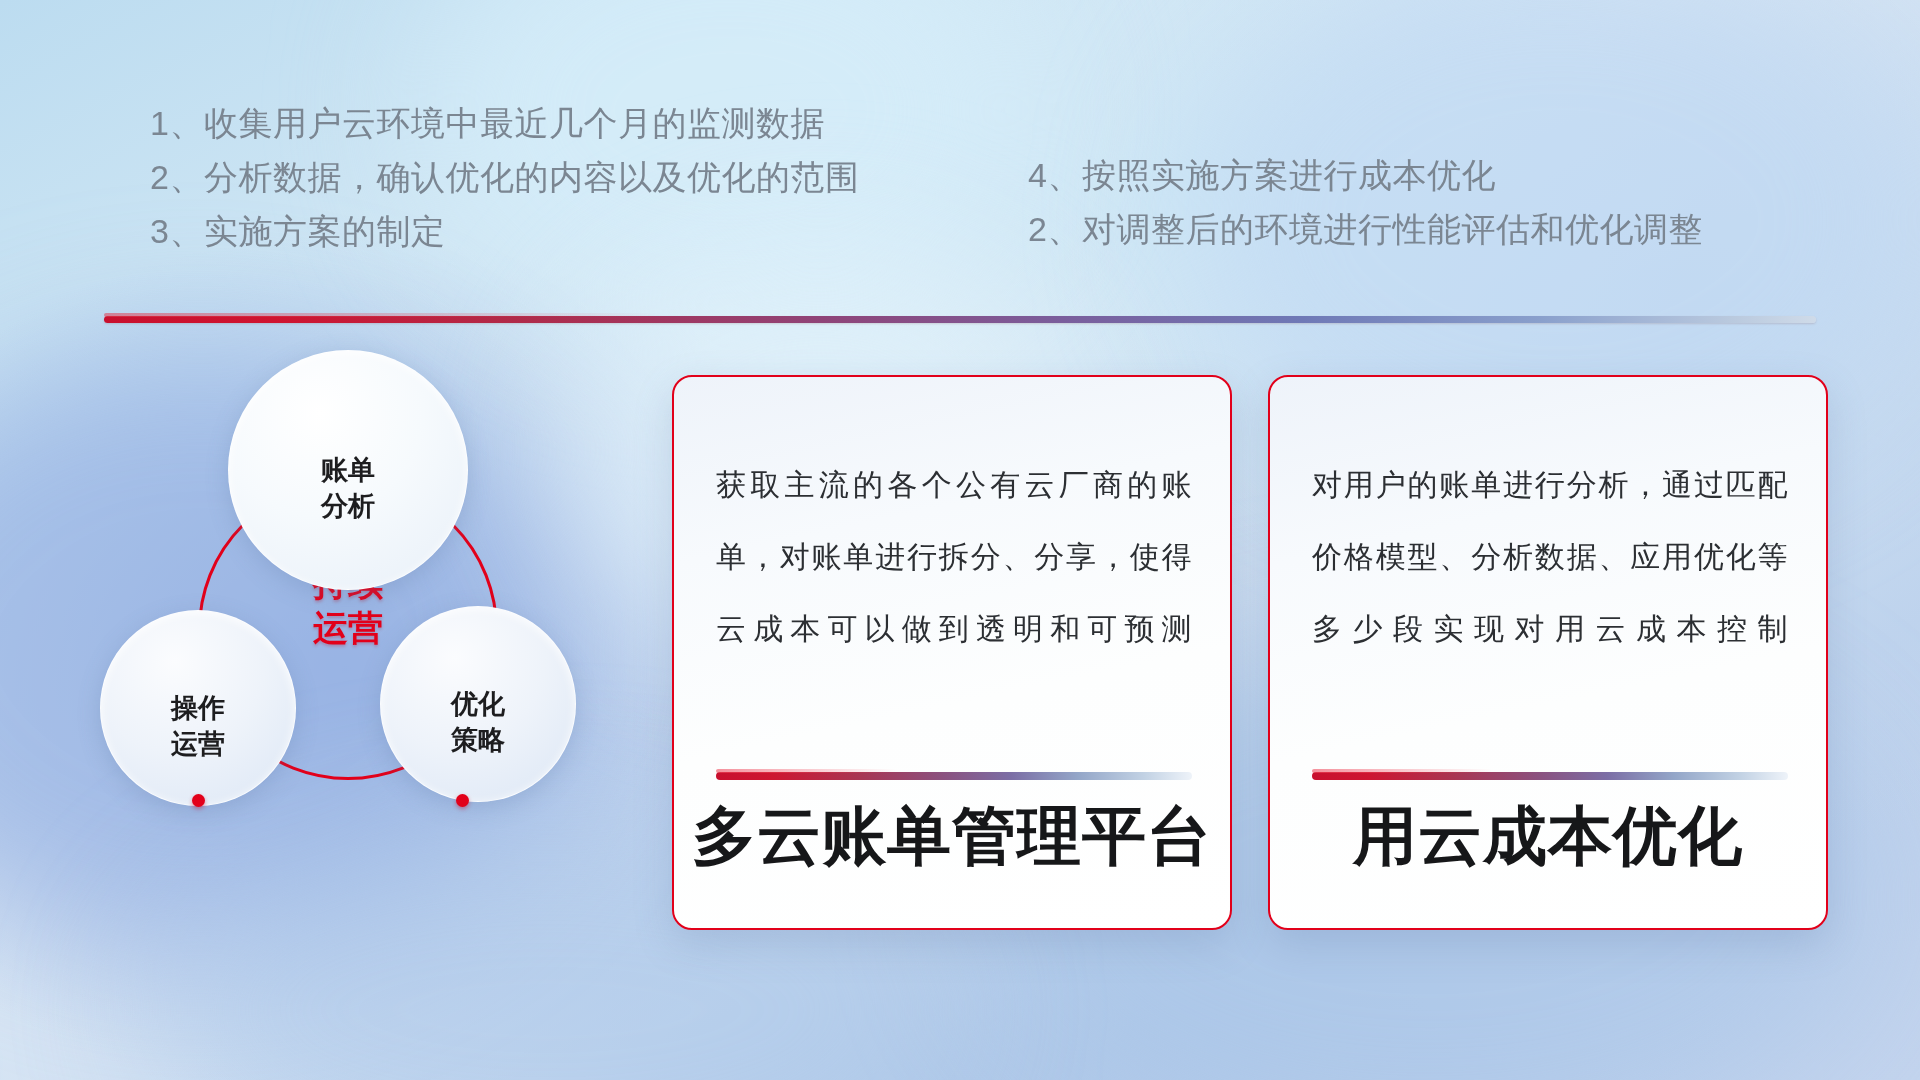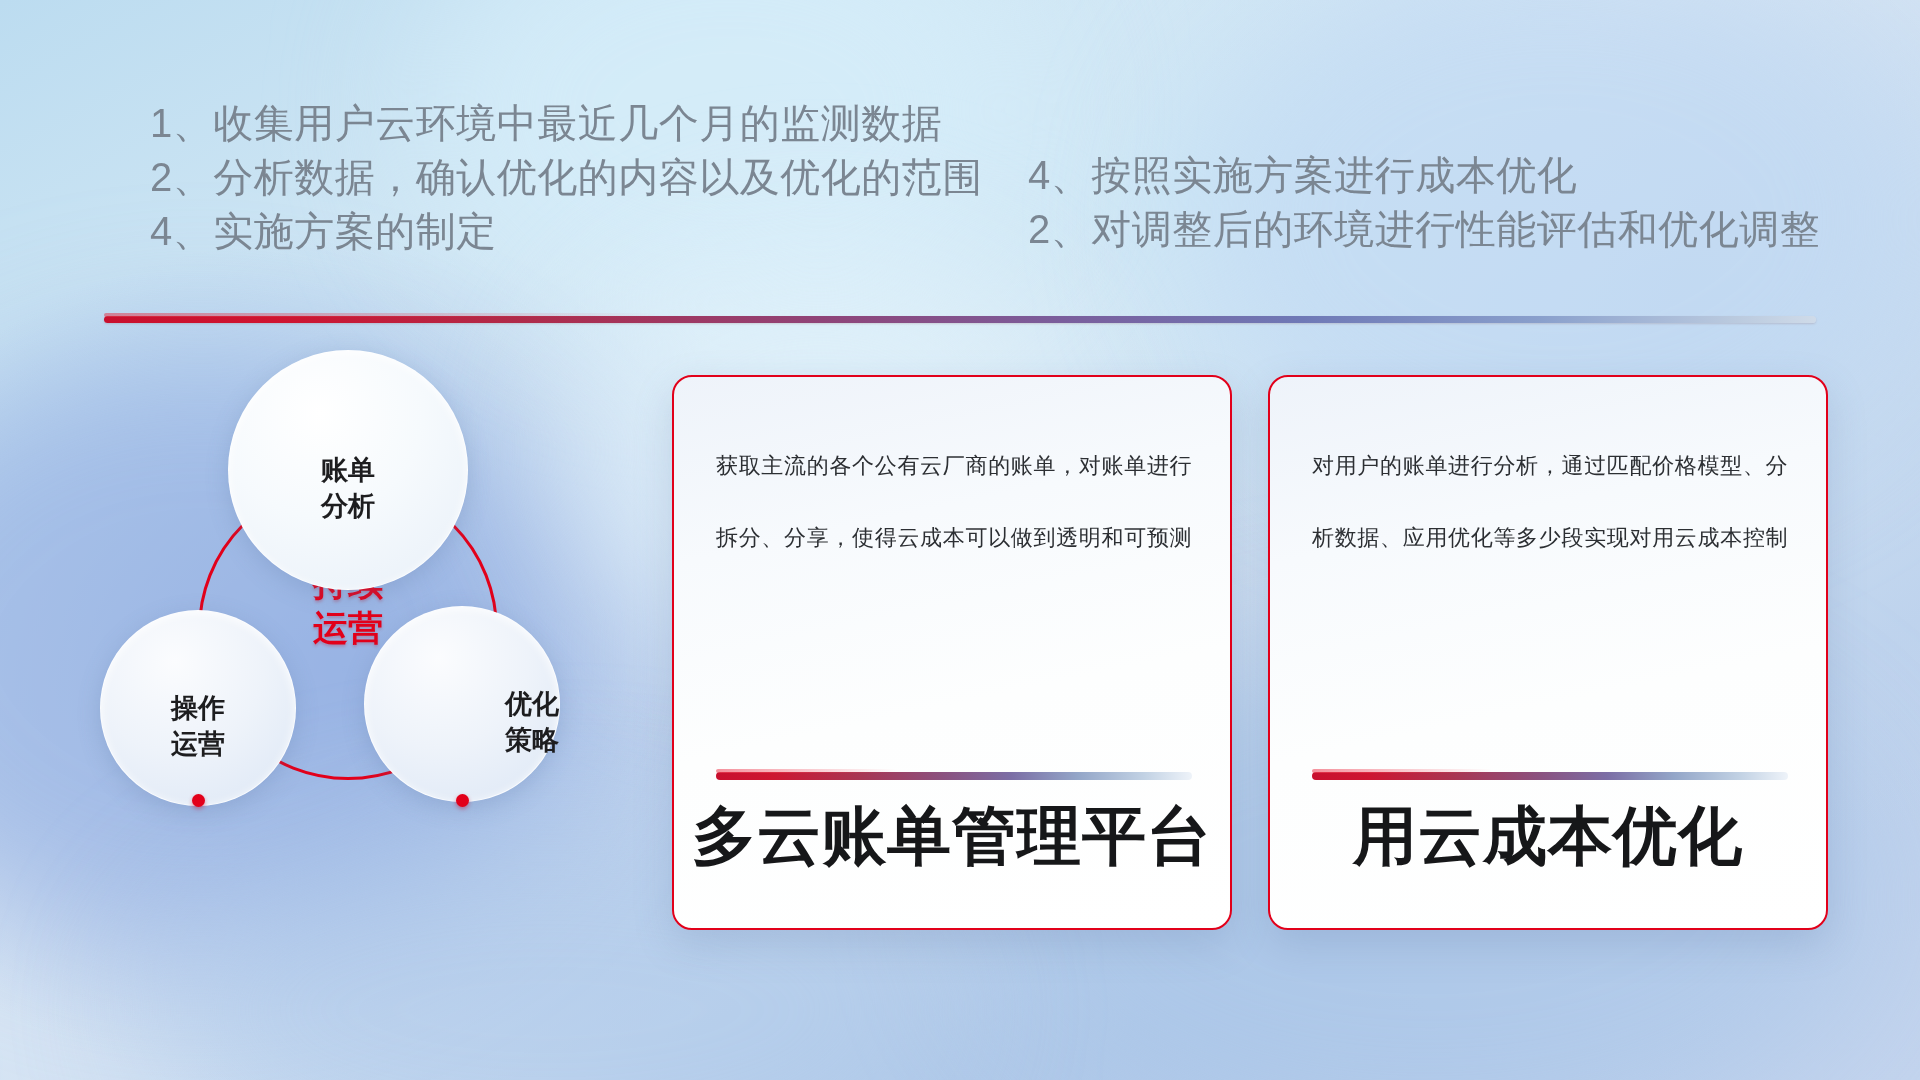--- a/index.html
+++ b/index.html
@@ -35,21 +35,21 @@
 
   
   .lists { position: absolute; left: 0; top: 0; width: 1920px; }
 
   .list-col { position: absolute; }
   .list-col.left  { left: 150px; top: 96px; }
   .list-col.right { left: 1000px; top: 148px; margin-left: 28px; }
 
   .list-item {
     color: #7b8692;
-    font-size: 40px;
+    font-size: 34px;
     line-height: 54px;
     letter-spacing: 0.5px;
     white-space: nowrap;
   }
 
   
   .divider {
     position: absolute;
     left: 104px;
     top: 316px;
@@ -125,24 +125,23 @@
     left: 128px; top: 0px;
     width: 240px; height: 240px;
     background: radial-gradient(circle at 38% 26%, #ffffff 0%, #f6fafd 45%, #e7eff8 100%);
   }
   .bubble.bl {
     left: 0px; top: 260px;
     width: 196px; height: 196px;
     background: radial-gradient(circle at 38% 26%, #fbfcfe 0%, #eef3fa 48%, #dbe6f5 100%);
   }
   .bubble.br {
-    left: 264px; top: 256px;
+    left: 280px; top: 256px;
     width: 196px; height: 196px;
     background: radial-gradient(circle at 38% 26%, #fbfcfe 0%, #eef3fa 48%, #dbe6f5 100%);
-    justify-content: flex-end;
   }
 
   .node-dot {
     position: absolute;
     width: 13px; height: 13px;
     border-radius: 50%;
     background: #e2001a;
     box-shadow: 0 2px 4px rgba(200,16,46,0.45);
   }
   .node-dot.nd-bl { left: 92px;  top: 444px; }
@@ -159,24 +158,24 @@
     background: linear-gradient(168deg, #eef3fa 0%, #f7fafd 28%, #fdfefe 58%, #ffffff 100%);
     box-shadow: 0 14px 38px rgba(90,120,165,0.22);
     overflow: hidden;
   }
   .card.c1 { left: 672px; }
   .card.c2 { left: 1268px; }
 
   .card-body {
     position: absolute;
     left: 42px;
-    top: 53px;
+    top: 72px;
     width: 476px;
     color: #2c2f33;
-    font-size: 22px;
+    font-size: 30px;
     line-height: 72px;
     text-align: justify;
     text-align-last: justify;
     letter-spacing: 0.4px;
   }
 
   .card-rule {
     position: absolute;
     left: 42px;
     bottom: 148px;
@@ -218,21 +217,21 @@
   <div class="blob b2"></div>
   <div class="blob b3"></div>
   <div class="blob b4"></div>
   <div class="blob b5"></div>
   <div class="blob b6"></div>
 
   <div class="lists">
     <div class="list-col left">
       <div class="list-item">1、收集用户云环境中最近几个月的监测数据</div>
       <div class="list-item">2、分析数据，确认优化的内容以及优化的范围</div>
-      <div class="list-item">4、实施方案的制定</div>
+      <div class="list-item">3、实施方案的制定</div>
     </div>
     <div class="list-col right">
       <div class="list-item">4、按照实施方案进行成本优化</div>
       <div class="list-item">2、对调整后的环境进行性能评估和优化调整</div>
     </div>
   </div>
 
   <div class="divider"></div>
 
   <div class="venn">

